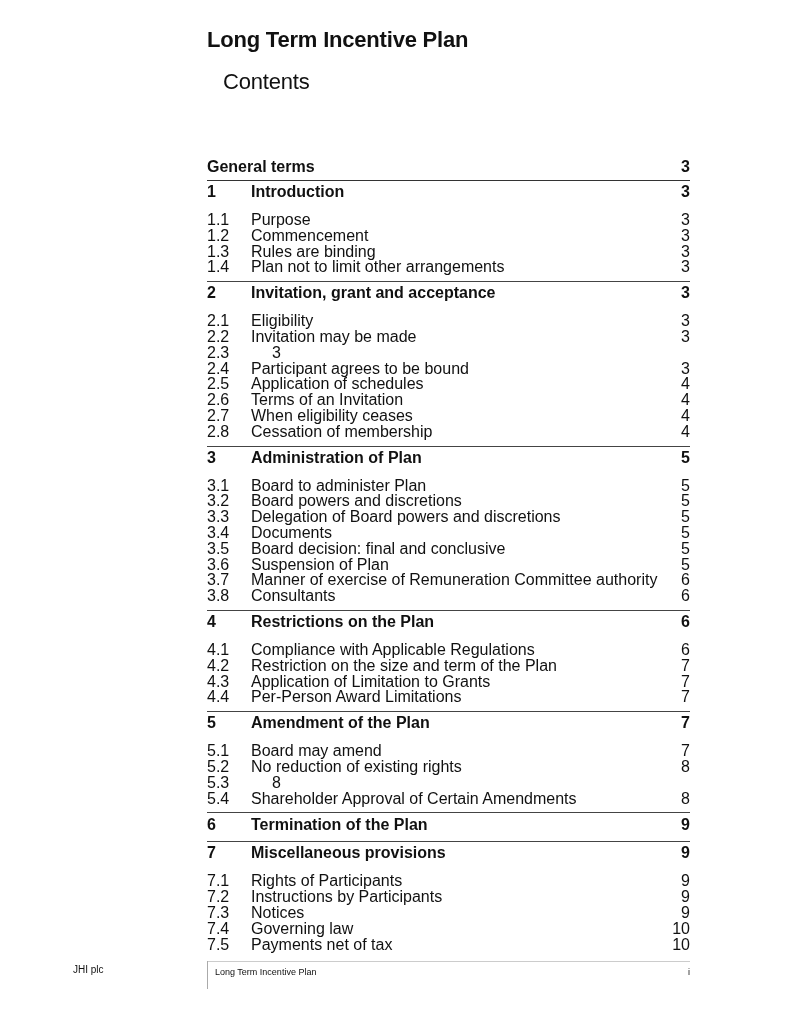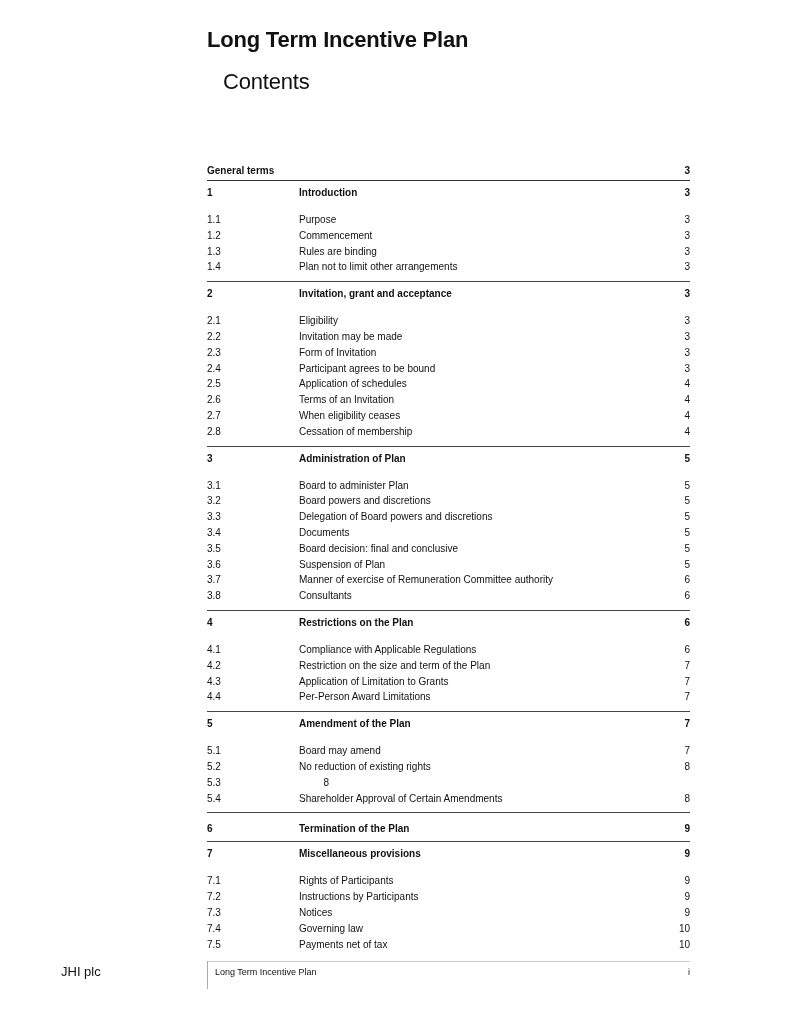--- a/index.html
+++ b/index.html
@@ -5,38 +5,38 @@
   html, body { margin: 0; padding: 0; background: #ffffff; }
   body {
     width: 791px; height: 1024px; position: relative; overflow: hidden;
     font-family: "Liberation Sans", sans-serif; color: #111111;
   }
   .title-block { position: absolute; left: 207px; top: 27px; }
   .doc-title { font-size: 22px; font-weight: bold; line-height: 26px; margin: 0; letter-spacing: -0.2px; }
   .doc-subtitle { font-size: 22px; font-weight: normal; line-height: 26px; margin: 16px; letter-spacing: -0.2px; }
 
   .toc { position: absolute; left: 207px; top: 158px; width: 483px; }
-  .row { display: flex; align-items: flex-end; font-size: 10px; gap: 48px; }
+  .row { display: flex; align-items: flex-start; font-size: 16px; }
   .row .num { width: 44px; flex: none; }
   .row .label { flex: 1; }
   .row .page { width: 30px; text-align: right; flex: none; }
 
   .general { font-weight: bold; height: 22px; line-height: 18px; border-bottom: 1px solid #333; }
   .section { margin-top: 0; }
   .section-head { font-weight: bold; height: 23px; line-height: 22px; padding-top: 0px; }
   .section-head .label, .section-head .num, .section-head .page { font-weight: bold; }
   .sub { line-height: 15.8px; height: 15.8px; }
   .subs { padding-bottom: 6px; margin-top: 8px; }
   .section { border-bottom: 1px solid #444; }
   .section.last { border-bottom: none; }
   .section.no-subs .section-head { height: 28px; line-height: 24px; }
 
   .footer { position: absolute; left: 57px; top: 960px; width: 633px; height: 30px; }
   .footer-rule { position: absolute; left: 150px; top: 1px; width: 483px; border-top: 1px solid #cccccc; }
-  .footer-left { position: absolute; left: 4px; top: 4px; font-size: 13px; }
+  .footer-left { position: absolute; left: 16px; top: 4px; font-size: 10px; }
   .footer-divider { position: absolute; left: 150px; top: 1px; height: 28px; border-left: 1px solid #aaaaaa; }
   .footer-mid { position: absolute; left: 158px; top: 7px; font-size: 9px; }
   .footer-right { position: absolute; right: 0; top: 7px; font-size: 9px; }
 </style>
 </head>
 <body>
 
 <div class="title-block">
   <h1 class="doc-title">Long Term Incentive Plan</h1>
   <h2 class="doc-subtitle">Contents</h2>
@@ -89,21 +89,20 @@
             <span class="label">Eligibility</span>
             <span class="page">3</span>
           </div>
           <div class="row sub">
             <span class="num">2.2</span>
             <span class="label">Invitation may be made</span>
             <span class="page">3</span>
           </div>
           <div class="row sub">
             <span class="num">2.3</span>
-            <span class="label">Form of Invitation</span>
             <span class="page">3</span>
           </div>
           <div class="row sub">
             <span class="num">2.4</span>
             <span class="label">Participant agrees to be bound</span>
             <span class="page">3</span>
           </div>
           <div class="row sub">
             <span class="num">2.5</span>
             <span class="label">Application of schedules</span>

